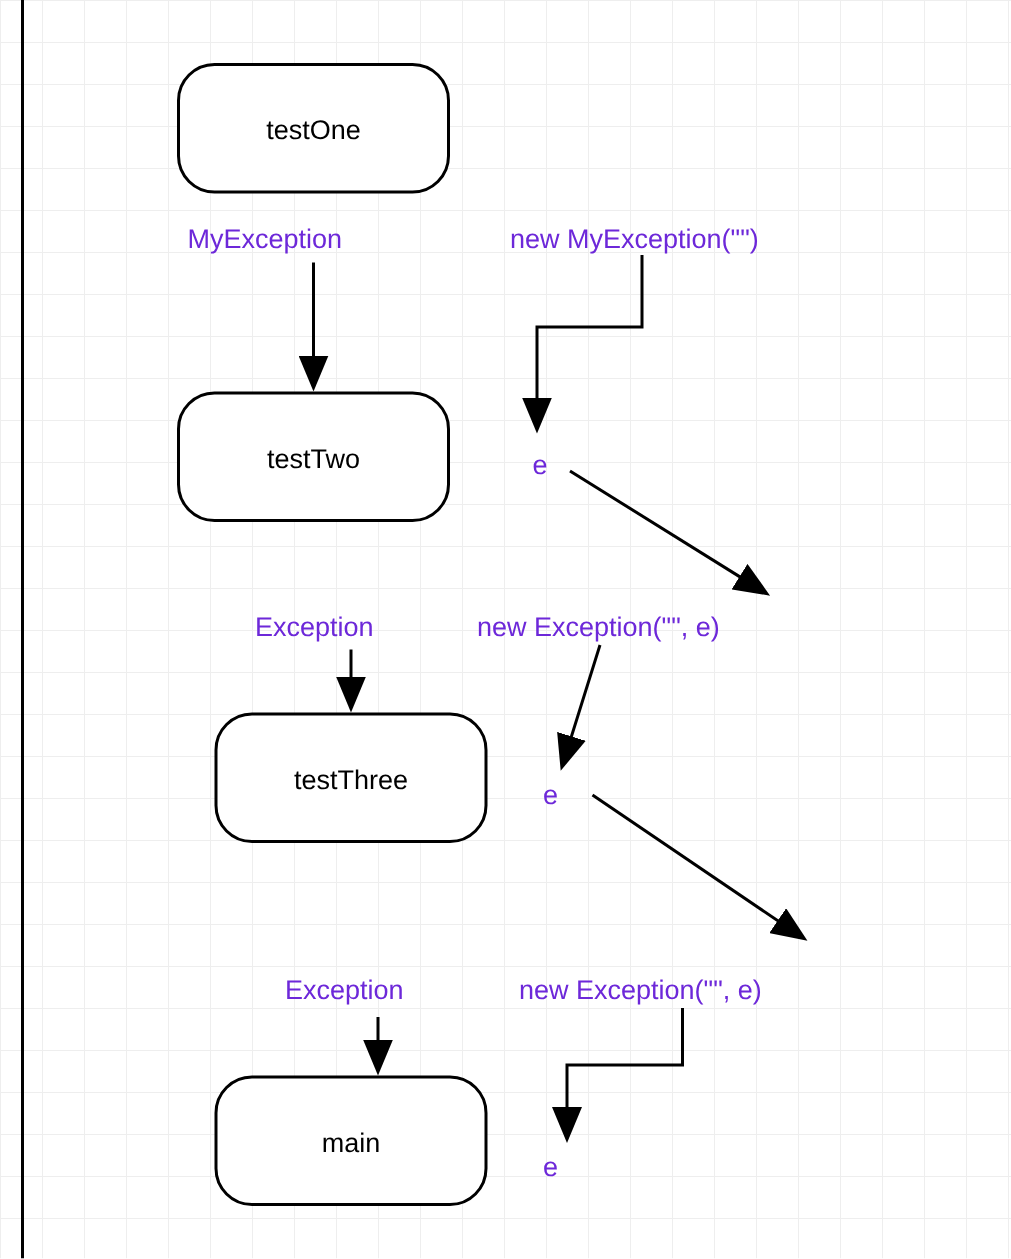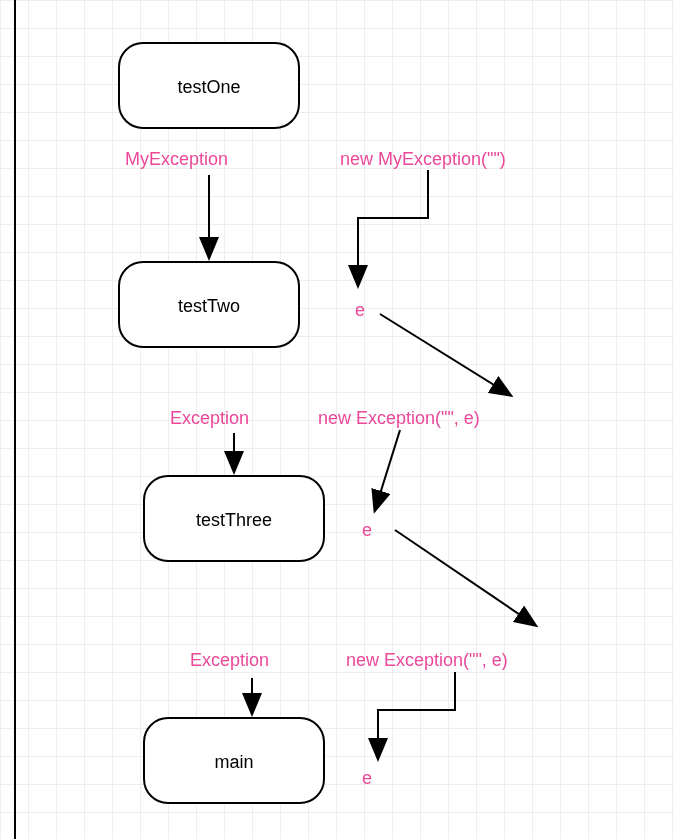--- a/index.html
+++ b/index.html
@@ -14,21 +14,21 @@
       background-image:
         linear-gradient(to right, #eee 1px, transparent 1px),
         linear-gradient(to bottom,#eee 1px, transparent 1px);
       background-size:28px 28px;
     }
     
     .edge {
       position:absolute; left:14px; top:0; bottom:0; width:2px; background:#000;
     }
     .canvas { position:absolute; inset:0; }
-    .label { position:absolute; font-size:18px; color:#ec4899; white-space:nowrap; }
+    .label { position:absolute; font-size:18px; color:#6d28d9; white-space:nowrap; }
     svg { position:absolute; inset:0; width:674px; height:839px; overflow:visible; }
     .node { fill:#fff; stroke:#000; stroke-width:2; }
     .arrow { fill:none; stroke:#000; stroke-width:2; }
     .node-text { font-size:18px; text-anchor:middle; dominant-baseline:middle; }
   </style>
 </head>
 <body>
 
 <div class="grid"></div>
 <div class="edge"></div>

